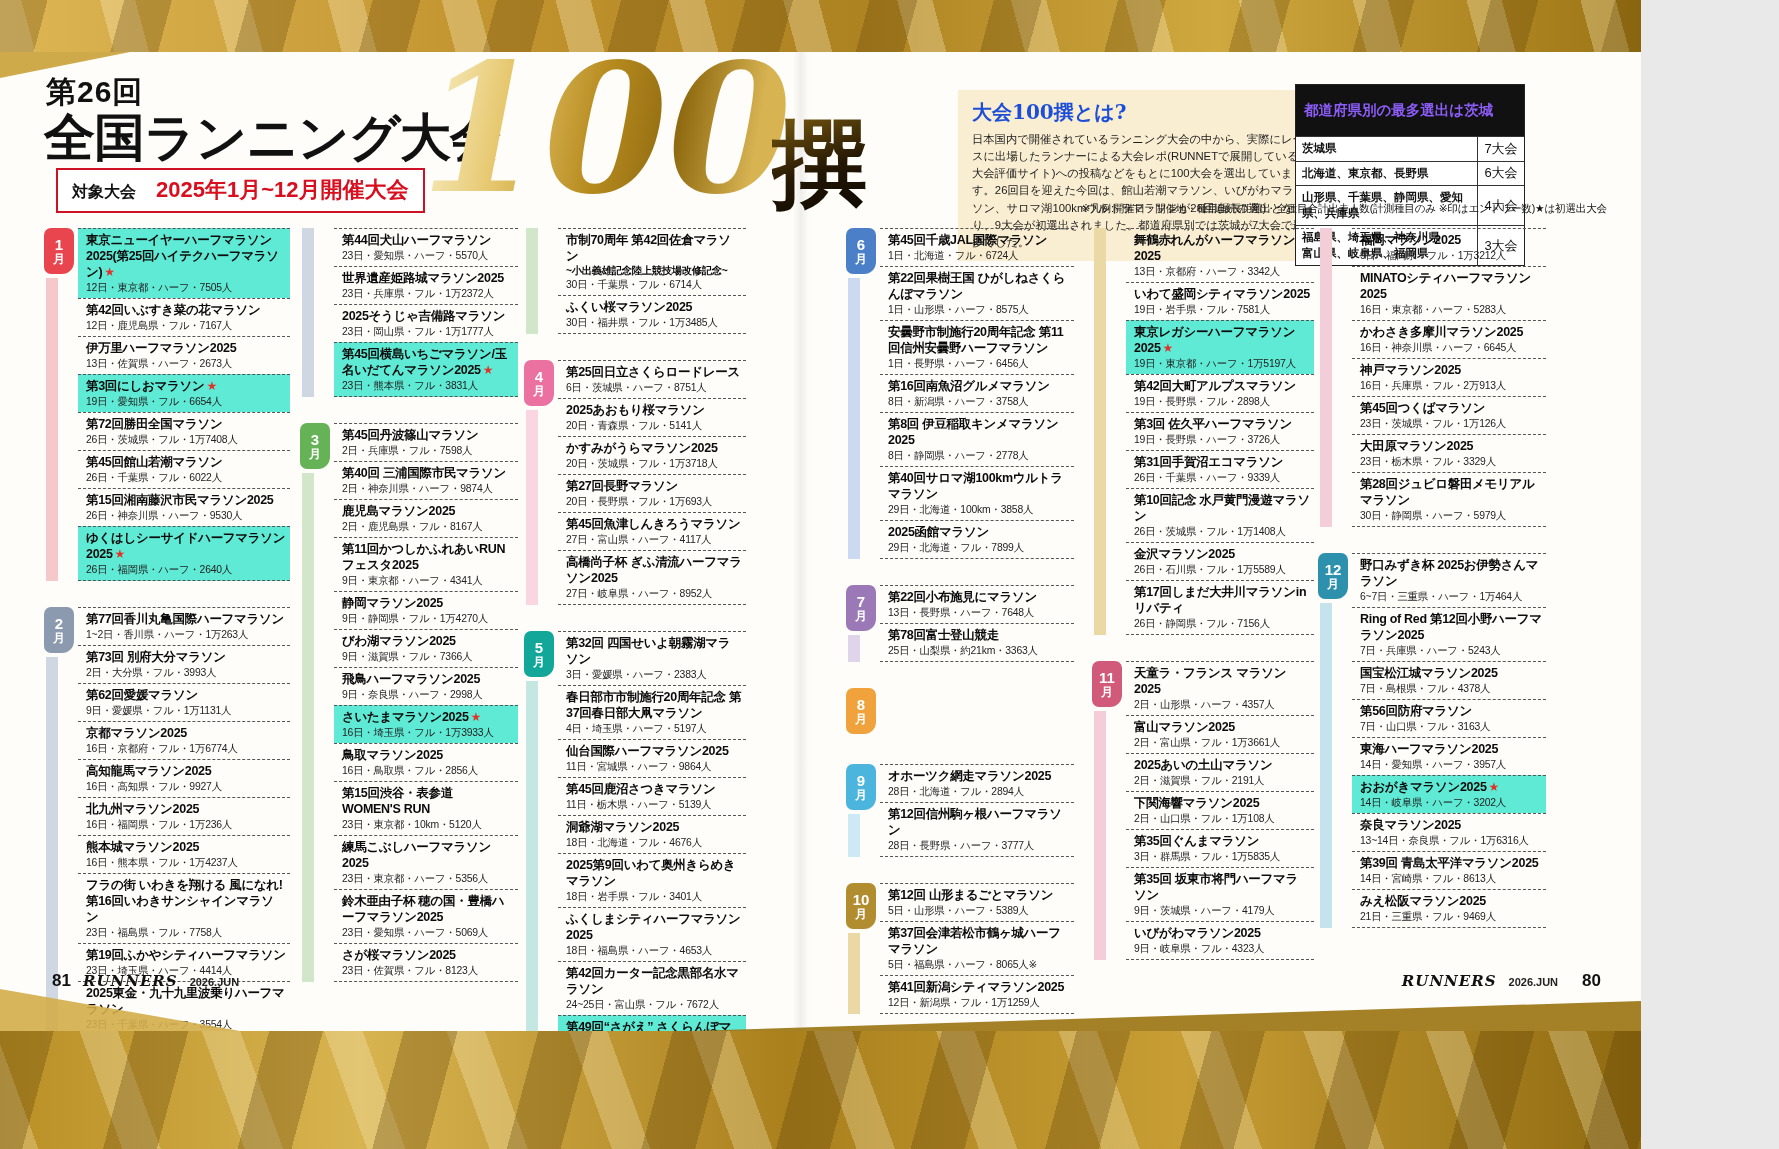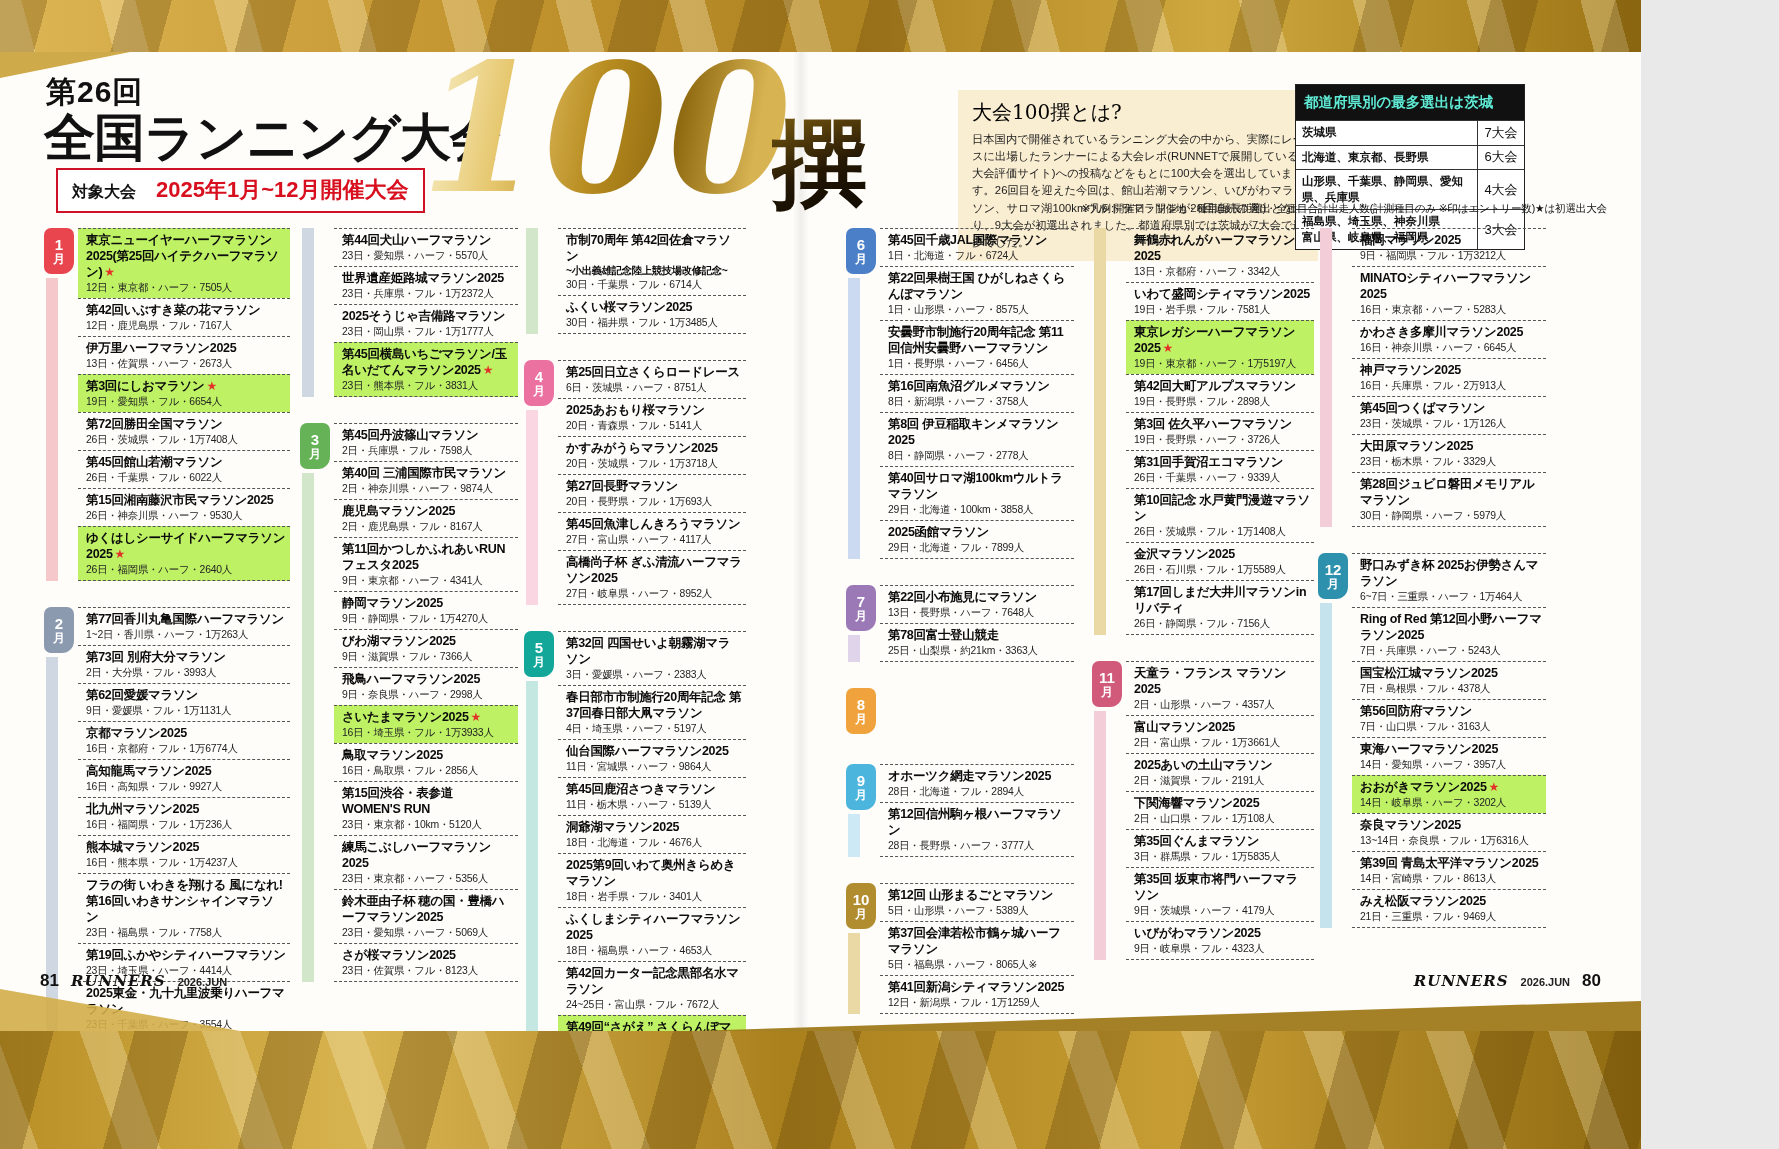--- a/index.html
+++ b/index.html
@@ -37,56 +37,56 @@
   .big-100{font-family:"DejaVu Serif","Liberation Serif",serif;font-style:italic;font-weight:700;
     font-size:178px;line-height:1;
     background:linear-gradient(100deg,#f7ecc0 4%,#e6c76e 24%,#b78b1f 48%,#8f6a10 68%,#d8b352 88%);
     -webkit-background-clip:text;background-clip:text;color:#b68a1e;-webkit-text-fill-color:transparent;}
   .kanji-sen{font-family:"DejaVu Serif","Liberation Serif",serif;font-weight:700;font-size:96px;line-height:1;
     margin-left:-20px;margin-bottom:6px;
     background:linear-gradient(160deg,#6b4f0e 10%,#241704 55%,#120c02 90%);
     -webkit-background-clip:text;background-clip:text;color:#241704;-webkit-text-fill-color:transparent;}
 
   .about-box{position:absolute;left:958px;top:90px;width:332px;background:#faeed2;padding:9px 14px 10px;}
-  .about-title{font-family:"DejaVu Serif","Liberation Serif",serif;font-weight:400;font-size:20px;
-    color:#000000;margin-bottom:5px;}
+  .about-title{font-family:"DejaVu Serif","Liberation Serif",serif;font-weight:700;font-size:20px;
+    color:#1d4ed8;margin-bottom:5px;}
   .about-body{font-size:11.3px;line-height:1.52;color:#1c1c1c;}
 
   .pref-table{position:absolute;left:1295px;top:84px;width:228px;border:1px solid #222;background:#fff;}
-  .pref-head{background:#111;color:#5eead4;font-weight:800;font-size:14.5px;padding:8px 8px;}
+  .pref-head{background:#111;color:#8b5cf6;font-weight:800;font-size:14.5px;padding:16px 8px;}
   .pref-row{display:flex;border-top:1px solid #333;}
   .pref-cell{flex:1;font-size:11.5px;font-weight:700;padding:4px 6px;line-height:1.35;white-space:pre-line;}
   .pref-count{flex:0 0 46px;border-left:1px solid #333;display:flex;align-items:center;justify-content:center;
     font-size:13px;font-weight:400;}
 
   .legend{position:absolute;right:34px;top:202px;font-size:10.6px;color:#111;letter-spacing:-.2px;}
 
   
   .col{position:absolute;top:228px;}
   .section{display:flex;margin-top:26px;}
   .section:first-child{margin-top:0;}
   .rail{flex:0 0 34px;display:flex;flex-direction:column;align-items:flex-start;}
   .badge{width:30px;height:46px;border-radius:7px 7px 12px 7px;color:#fff;font-weight:800;
     display:flex;flex-direction:column;align-items:center;justify-content:center;line-height:1.02;margin-bottom:4px;}
   .badge .num{font-size:15px;}
   .badge .unit{font-size:12px;}
   .tintbar{width:12px;flex:1;margin-left:2px;}
   .events{flex:1;min-width:0;}
   .event{padding:3px 4px 4px 8px;border-top:1.5px dashed #555;}
   .section .event:last-child{border-bottom:1.5px dashed #555;}
-  .event.hl{background:#bef264;}
+  .event.hl{background:#5eead4;}
   .ev-title{font-size:12.5px;font-weight:800;line-height:16px;color:#0b0b0b;letter-spacing:-.3px;overflow-wrap:anywhere;}
   .ev-sub{font-size:10.3px;font-weight:800;line-height:13px;color:#0b0b0b;letter-spacing:-.3px;}
   .ev-detail{font-size:10.4px;line-height:12px;color:#222;margin-top:2px;letter-spacing:-.2px;}
   .star{color:#e23128;margin-left:2px;font-size:12px;}
 
   
   .footer-left{position:absolute;left:40px;top:971px;display:flex;align-items:baseline;gap:12px;}
   .footer-right{position:absolute;right:40px;top:971px;display:flex;align-items:baseline;gap:12px;}
-  .page-num{font-size:17px;font-weight:800;}
+  .page-num{font-size:17px;font-weight:800;margin-left:12px;}
   .mag-logo{font-family:"DejaVu Serif","Liberation Serif",serif;font-style:italic;font-weight:700;
     font-size:15px;letter-spacing:1px;}
   .mag-issue{font-size:11px;font-weight:700;color:#222;}
 </style>
 </head>
 <body>
 
 <div class="page">
   <div class="band-top"></div>
   <div class="corner-tl"></div>

